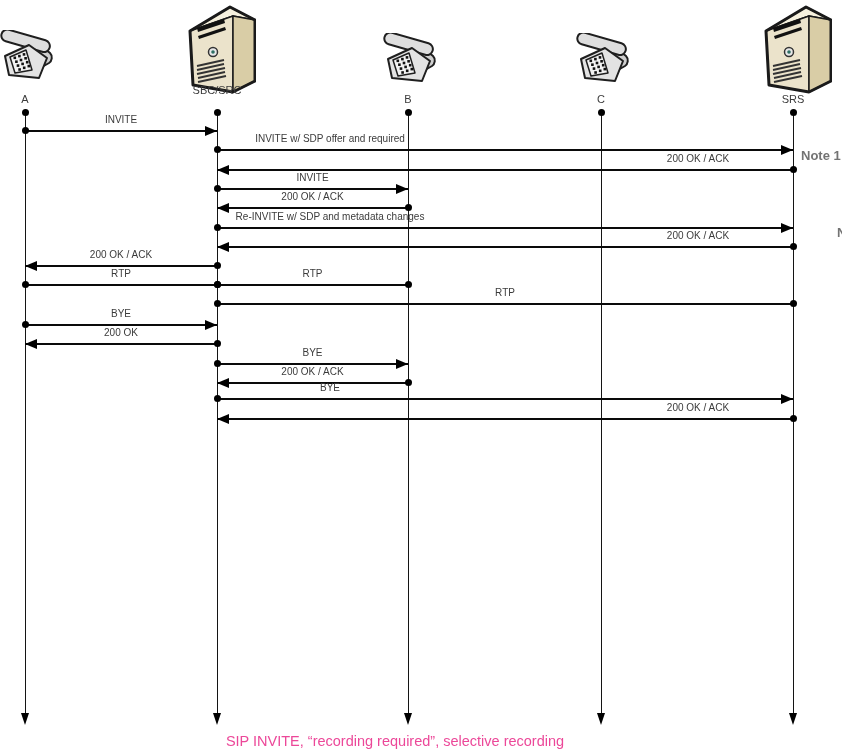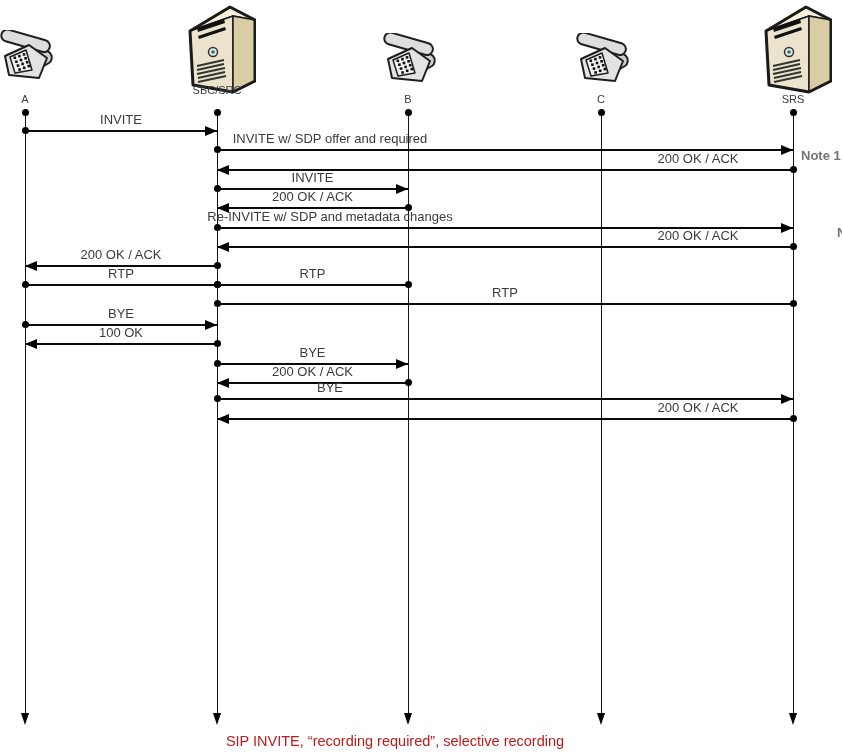--- a/index.html
+++ b/index.html
@@ -18,28 +18,28 @@
     border-left:4.5px solid transparent;border-right:4.5px solid transparent;
     border-top:12px solid #000;}
   .mline{position:absolute;height:1.5px;background:#0a0a0a;}
   .dot{position:absolute;width:7px;height:7px;border-radius:50%;background:#000;}
   .arr{position:absolute;width:0;height:0;
     border-top:5px solid transparent;border-bottom:5px solid transparent;}
   .arr.right{border-left:12px solid #000;}
   .arr.left{border-right:12px solid #000;}
   .mlabel{
     position:absolute;transform:translateX(-50%);
-    font-size:13px;color:#3b3b3b;white-space:nowrap;line-height:12px;
+    font-size:10px;color:#3b3b3b;white-space:nowrap;line-height:12px;
   }
   .note{
     position:absolute;font-weight:bold;font-size:13px;color:#737373;white-space:nowrap;
   }
   .caption{
     position:absolute;left:225px;top:733px;width:340px;text-align:center;
-    font-size:14.5px;color:#b91c1c;
+    font-size:14.5px;color:#ec4899;
   }
 </style>
 </head>
 <body>
 
 <div id="diagram">
 
   <svg class="icon" style="left:-3px;top:30px" width="58" height="54" viewBox="0 0 58 54">
     <g stroke="#1f1f1f" stroke-width="2" stroke-linejoin="round">
       <path d="M42,14 L53,23 C56,26 55,31 52,33 L45,37 L34,20 Z" fill="#cfcfcf"></path>
@@ -218,21 +218,21 @@
       <div class="dot" style="left: 213.5px; top: 300px;"></div>
       <div class="dot" style="left: 789.5px; top: 300px;"></div>
       <div class="mlabel" style="left: 505px; top: 287px;">RTP</div>
       <div class="mline" style="left: 25px; top: 324px; width: 192px;"></div>
       <div class="dot" style="left: 21.5px; top: 321px;"></div>
       <div class="arr right" style="left: 205px; top: 319.5px;"></div>
       <div class="mlabel" style="left: 121px; top: 308px;">BYE</div>
       <div class="mline" style="left: 25px; top: 343px; width: 192px;"></div>
       <div class="dot" style="left: 213.5px; top: 340px;"></div>
       <div class="arr left" style="left: 25px; top: 338.5px;"></div>
-      <div class="mlabel" style="left: 121px; top: 327px;">100 OK</div>
+      <div class="mlabel" style="left: 121px; top: 327px;">200 OK</div>
       <div class="mline" style="left: 217px; top: 363px; width: 191px;"></div>
       <div class="dot" style="left: 213.5px; top: 360px;"></div>
       <div class="arr right" style="left: 396px; top: 358.5px;"></div>
       <div class="mlabel" style="left: 312.5px; top: 347px;">BYE</div>
       <div class="mline" style="left: 217px; top: 382px; width: 191px;"></div>
       <div class="dot" style="left: 404.5px; top: 379px;"></div>
       <div class="arr left" style="left: 217px; top: 377.5px;"></div>
       <div class="mlabel" style="left: 312.5px; top: 366px;">200 OK / ACK</div>
       <div class="mline" style="left: 217px; top: 398px; width: 576px;"></div>
       <div class="dot" style="left: 213.5px; top: 395px;"></div>

